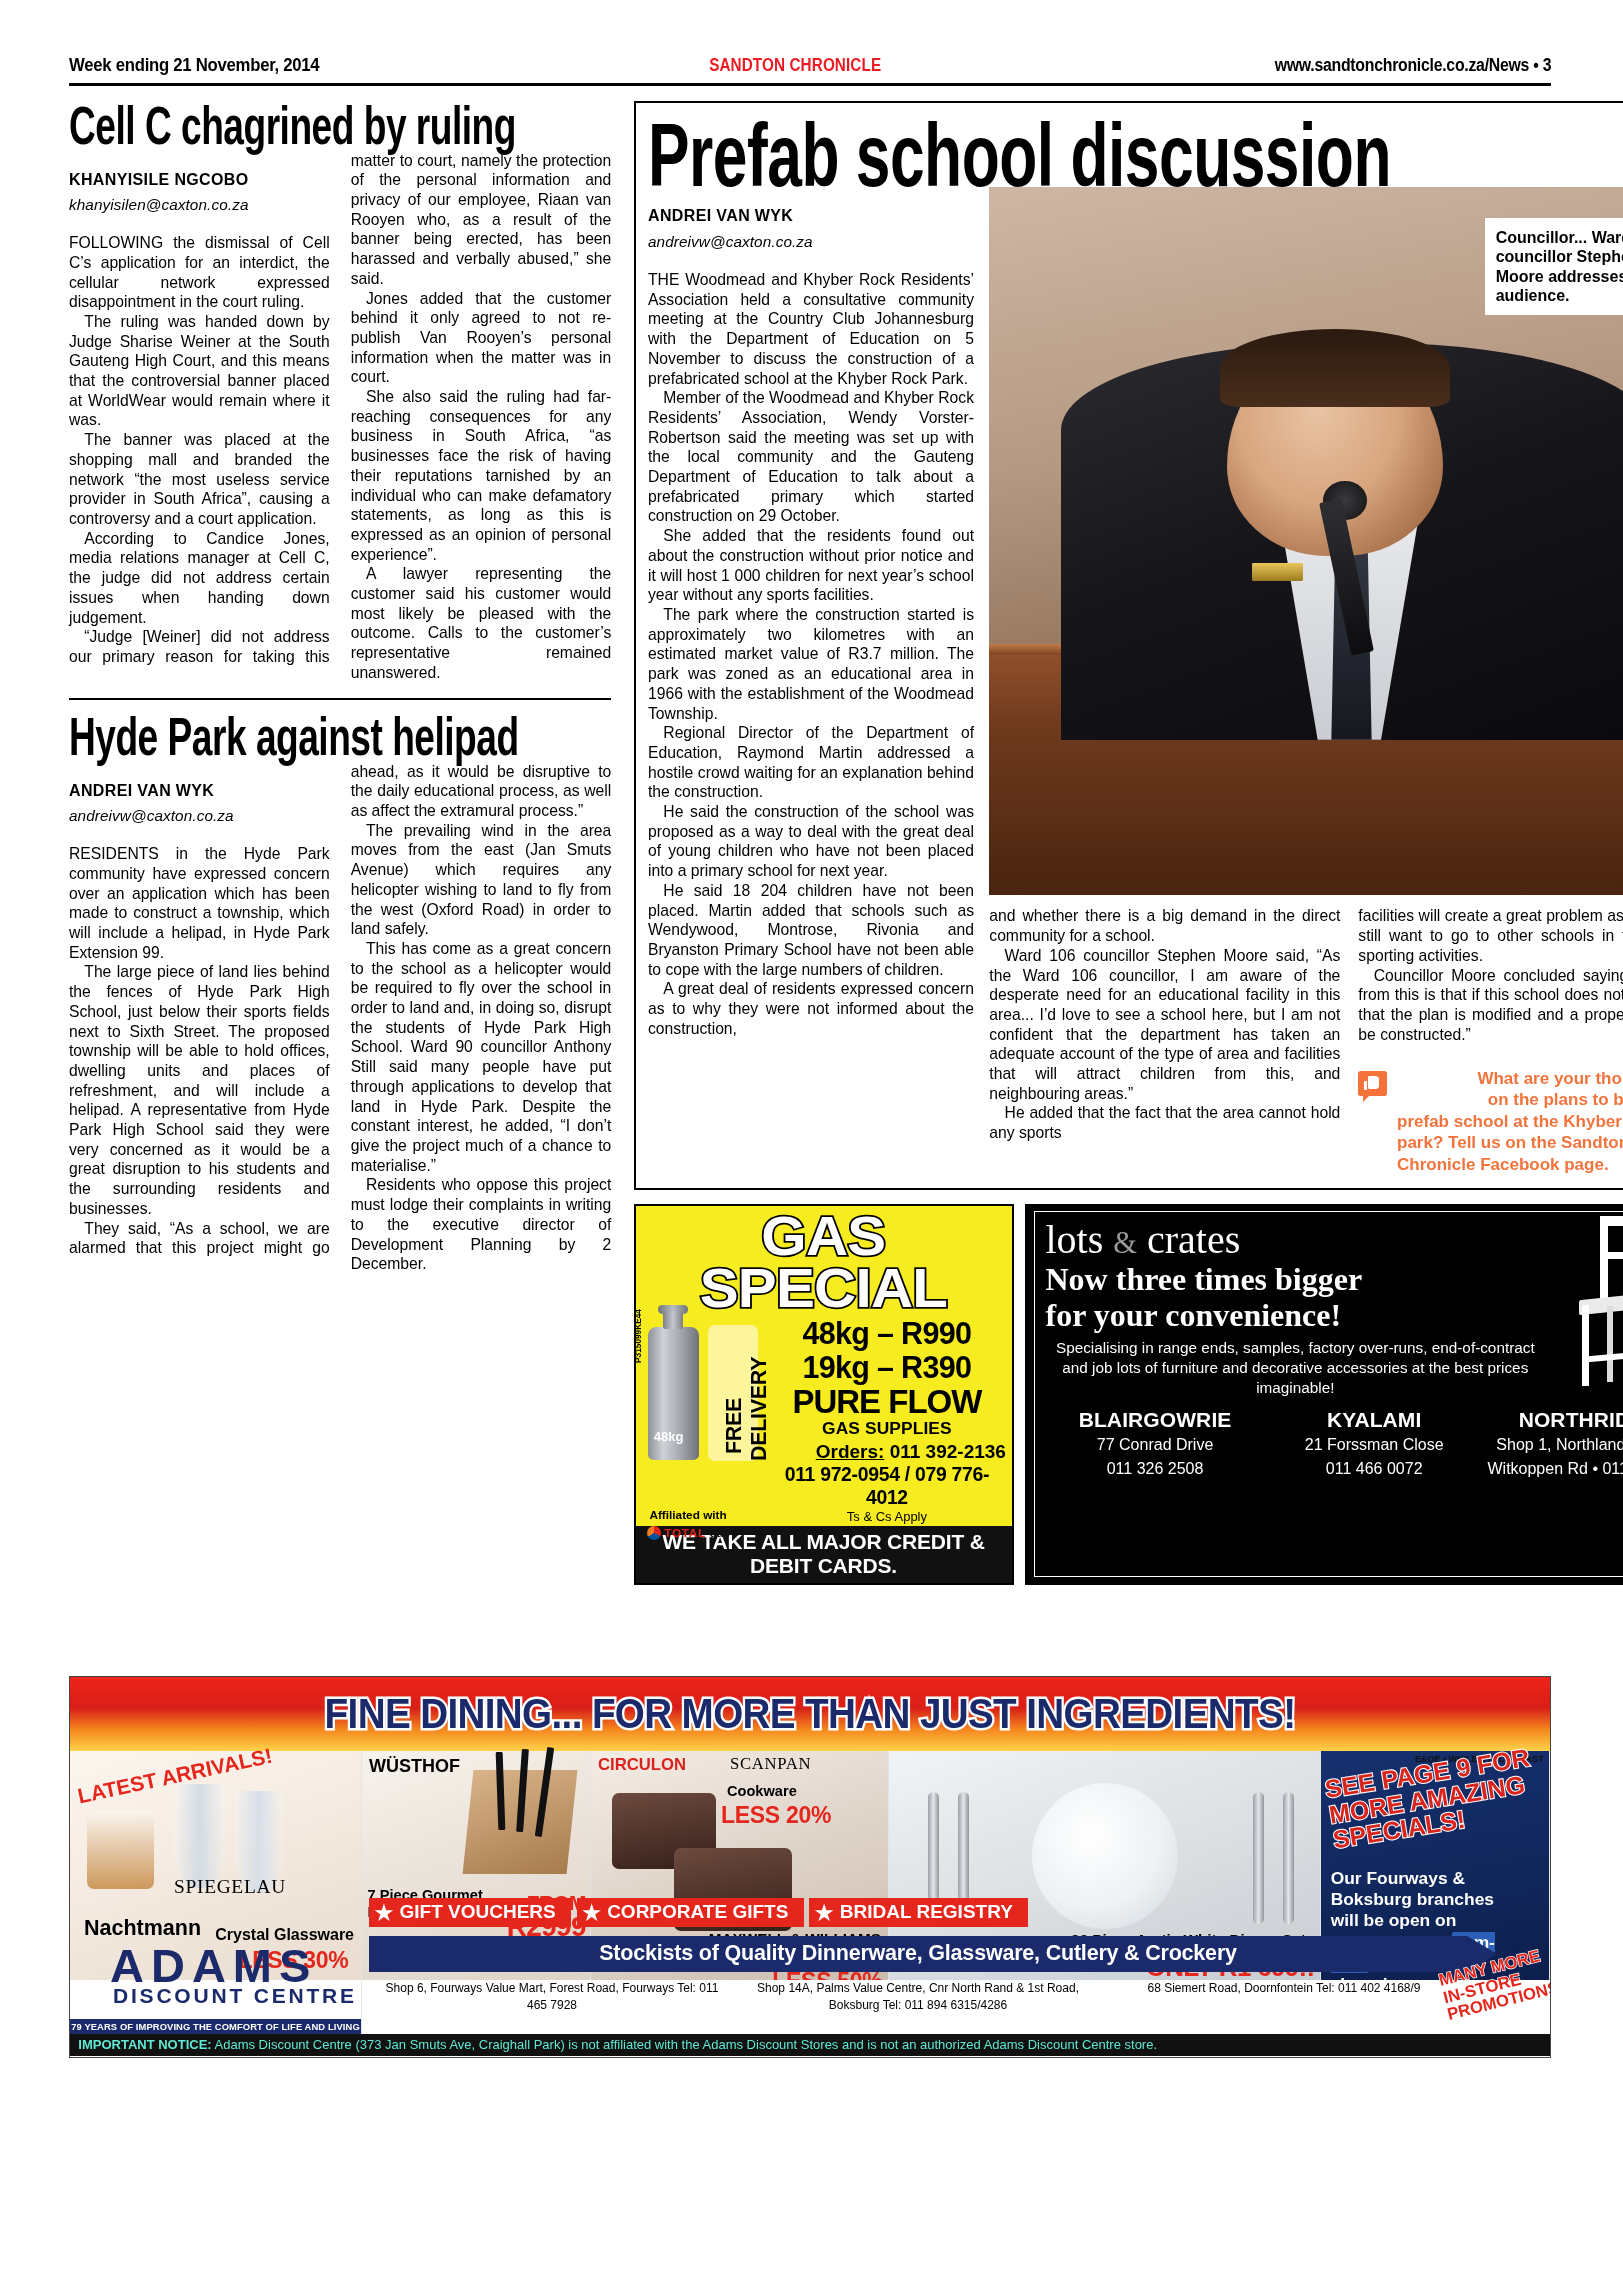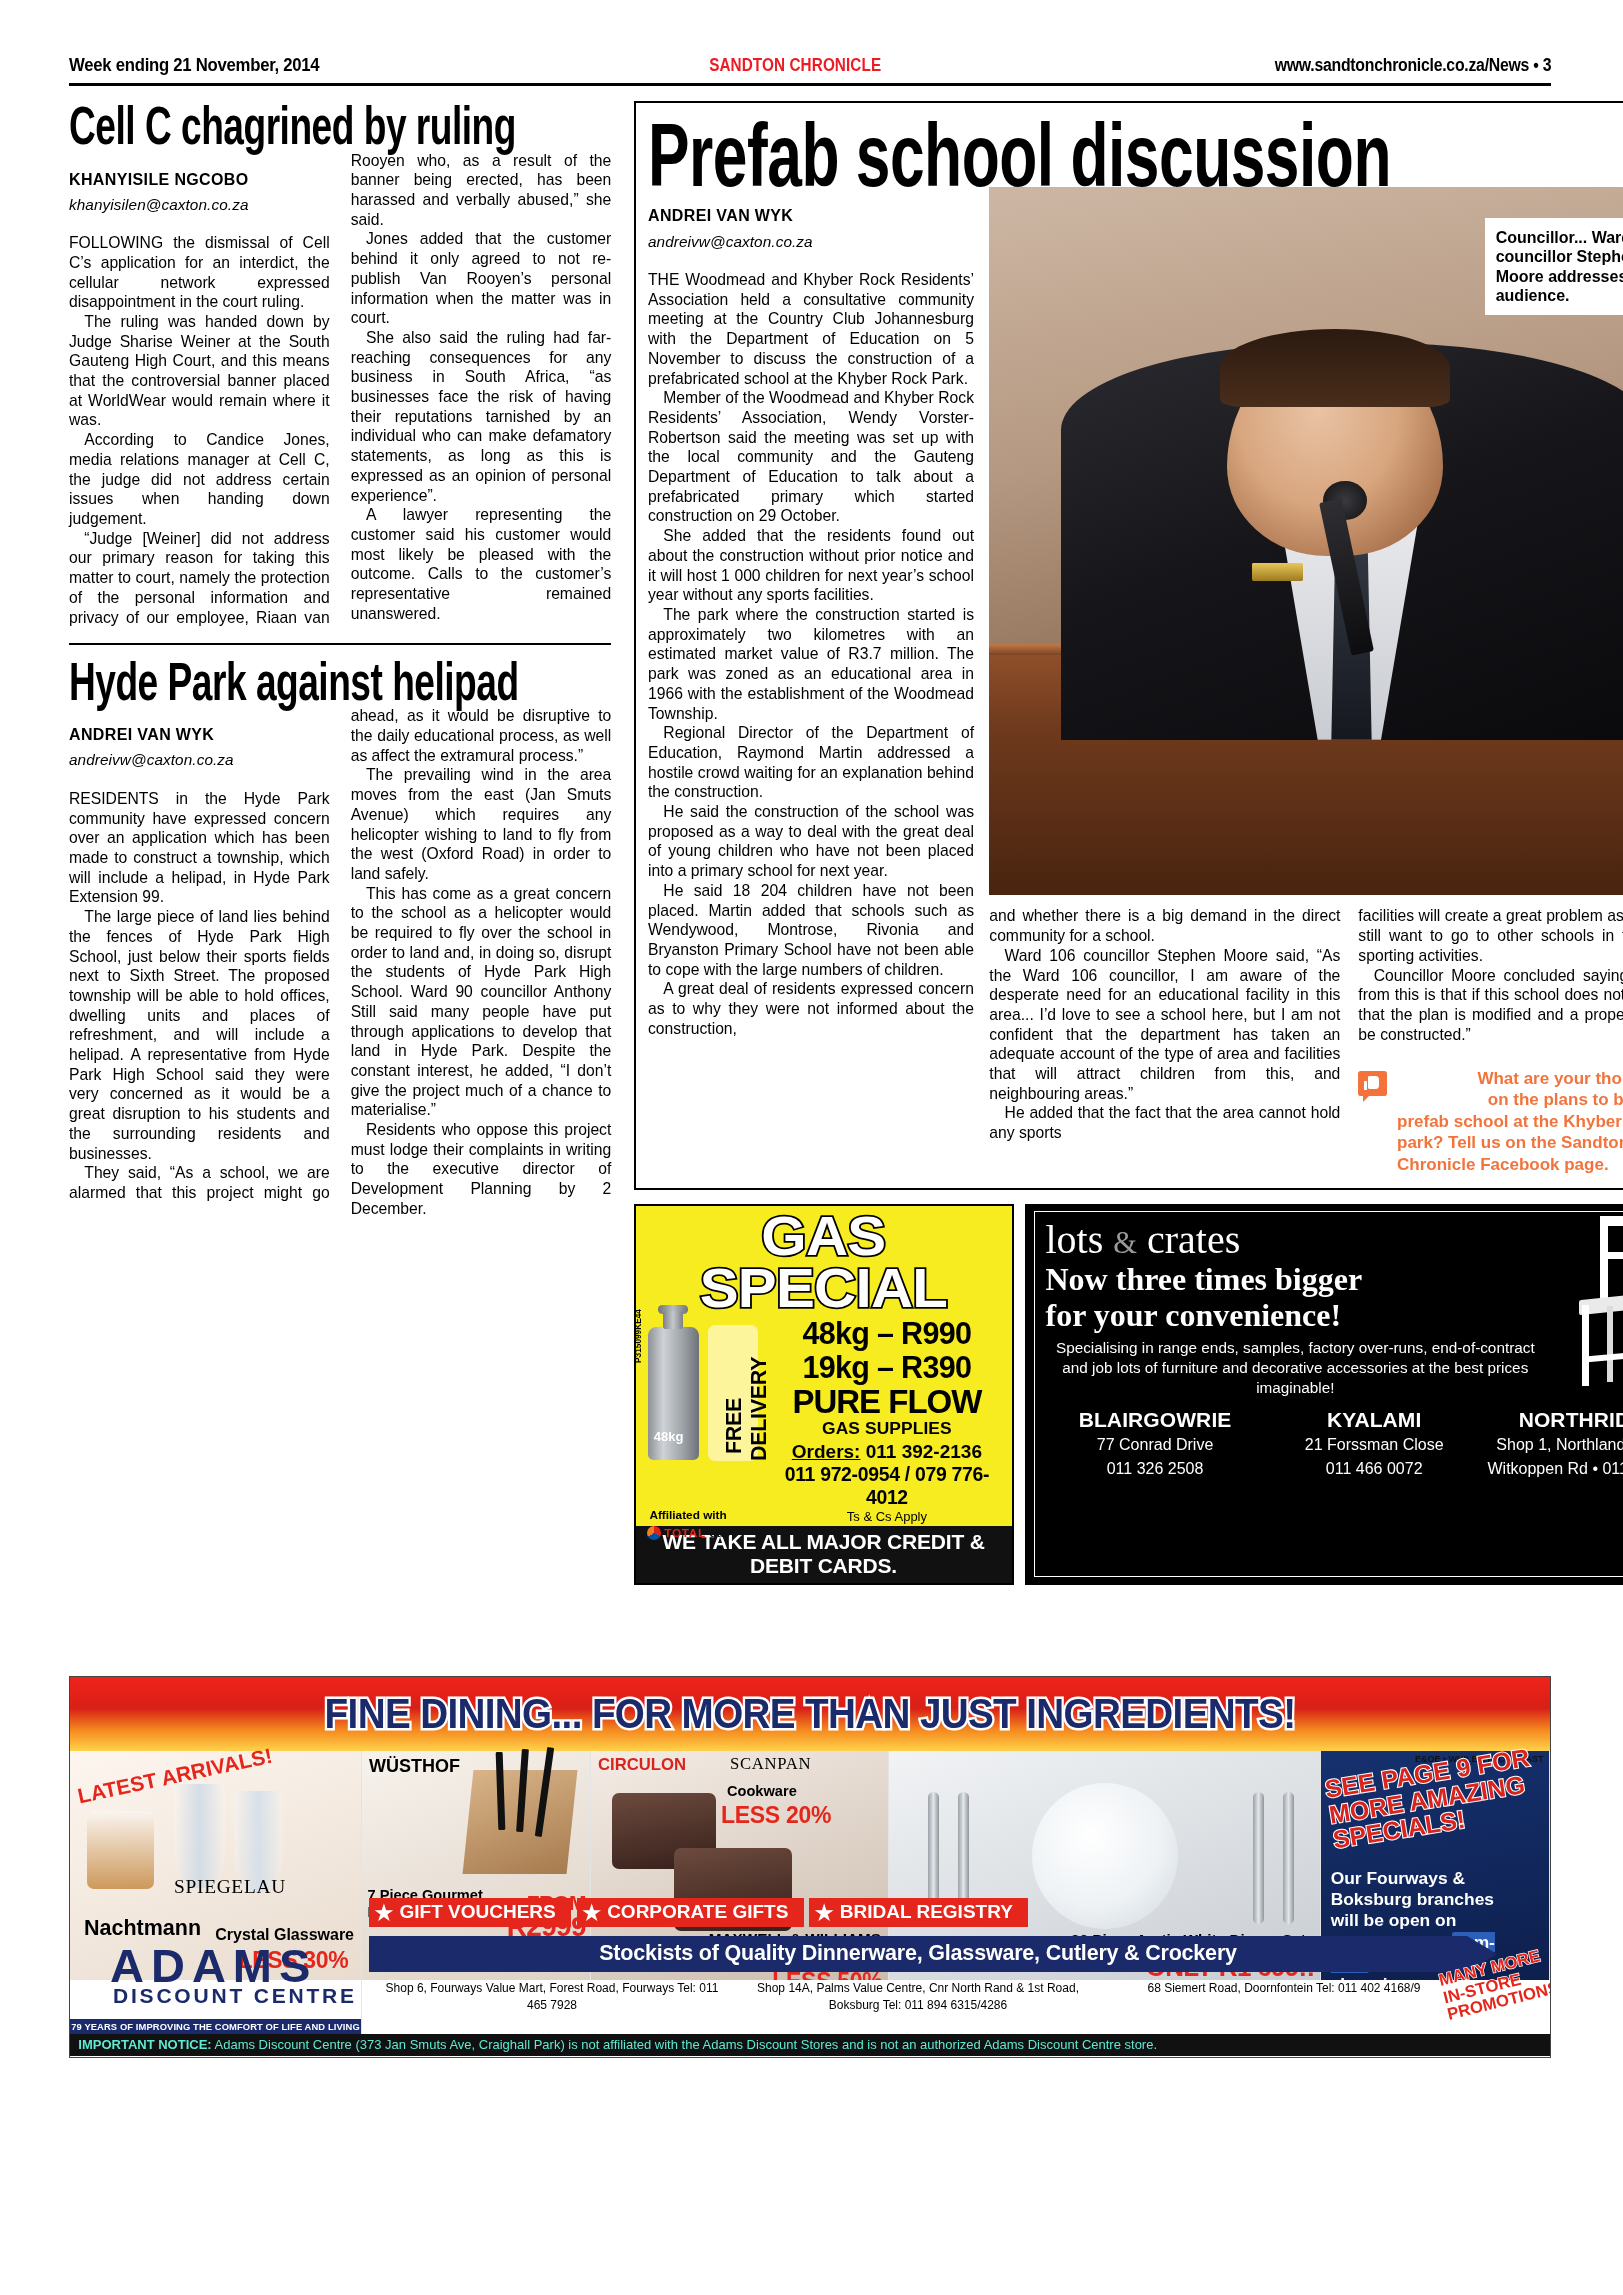--- a/index.html
+++ b/index.html
@@ -162,21 +162,21 @@
   .totalgas { position:absolute; left:5.6px; bottom:-16.7px; display:flex; align-items:center; gap:3.5px;}
   .totalgas .tlogo{width:14px;height:14px;border-radius:50%;
     background:conic-gradient(#e2231a 0 33%, #0053a0 33% 66%, #f47b20 66% 100%);}
   .totalgas .tw{font-weight:bold;font-size:11.8px;color:#e2231a;letter-spacing:0.7px;}
   .totalgas .tg{font-weight:bold;font-size:11.8px;color:#111;}
   .gas-right { flex:1; text-align:center; }
   .gas-price { font-weight:bold; font-size:30.5px; letter-spacing:-0.7px; line-height:1.12;
      font-family:"Liberation Sans", sans-serif;}
   .gas-pure { font-weight:bold; font-size:33px; letter-spacing:-1px; line-height:1.0; margin-top:1.4px;}
   .gas-supp { font-weight:bold; font-size:17.4px; letter-spacing:0.1px; }
-  .gas-ord { font-weight:bold; font-size:19px; margin-top:1.4px;}
+  .gas-ord { font-weight:bold; font-size:19px; margin-top:1.4px;text-align:right;}
   .gas-ord u{ text-decoration:underline; }
   .gas-phone { font-weight:bold; font-size:19.4px; letter-spacing:-0.3px;}
   .gas-ts { font-weight:normal; font-size:13px; }
   .gas-footer { background:#111; color:#fff; text-align:center; font-weight:bold;
     font-size:21px; padding:3.5px 0 4.9px 0; letter-spacing:-0.2px;}
 
   
   .lc-ad { flex:1; border:2.1px solid #000; background:#000; color:#fff; padding:5.6px 7px;
            position:relative; }
   .lc-inner{ border:1.4px solid #fff; padding:8.3px 11px 7px 11px; height:100%; position:relative;
@@ -299,20 +299,21 @@
       <div>
         <div class="hl hl-cellc">Cell C chagrined by ruling</div>
         <div class="cols2">
           <div class="meta-block">
             <div class="byline">KHANYISILE NGCOBO</div>
             <div class="email">khanyisilen@caxton.co.za</div>
             <div class="spacer-28"></div>
           </div>
           <p class="body stack-top">FOLLOWING the dismissal of Cell C’s application for an interdict, the cellular network expressed disappointment in the court ruling.</p>
           <p class="body">The ruling was handed down by Judge Sharise Weiner at the South Gauteng High Court, and this means that the controversial banner placed at WorldWear would remain where it was.</p>
+          <p class="body">The banner was placed at the shopping mall and branded the network “the most useless service provider in South Africa”, causing a controversy and a court application.</p>
           <p class="body">According to Candice Jones, media relations manager at Cell C, the judge did not address certain issues when handing down judgement.</p>
           <p class="body">“Judge [Weiner] did not address our primary reason for taking this matter to court, namely the protection of the personal information and privacy of our employee, Riaan van Rooyen who, as a result of the banner being erected, has been harassed and verbally abused,” she said.</p>
           <p class="body">Jones added that the customer behind it only agreed to not re-publish Van Rooyen’s personal information when the matter was in court.</p>
           <p class="body">She also said the ruling had far-reaching consequences for any business in South Africa, “as businesses face the risk of having their reputations tarnished by an individual who can make defamatory statements, as long as this is expressed as an opinion of personal experience”.</p>
           <p class="body">A lawyer representing the customer said his customer would most likely be pleased with the outcome. Calls to the customer’s representative remained unanswered.</p>
         </div>
       </div>
 
       <div class="art-rule"></div>
 

